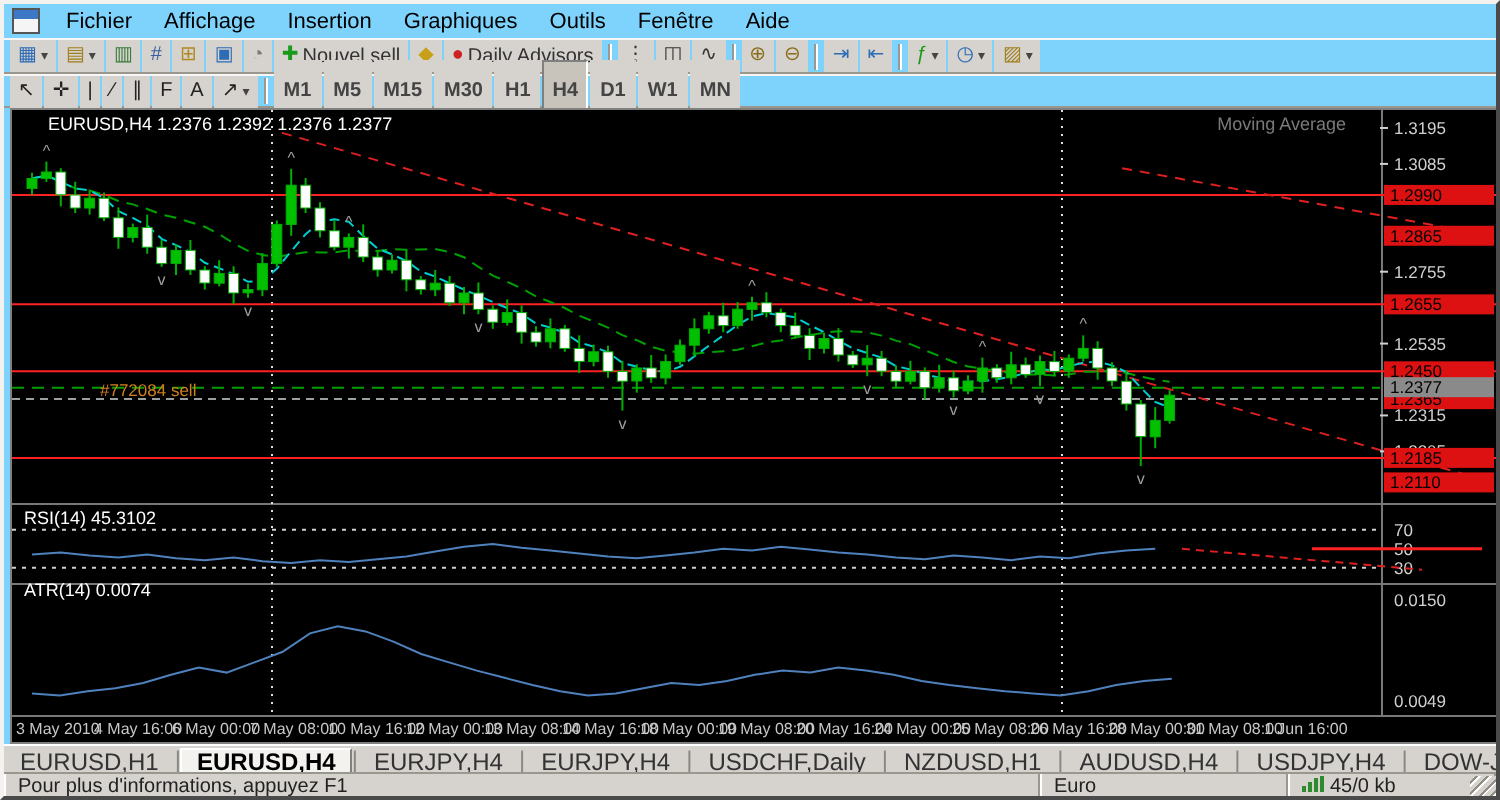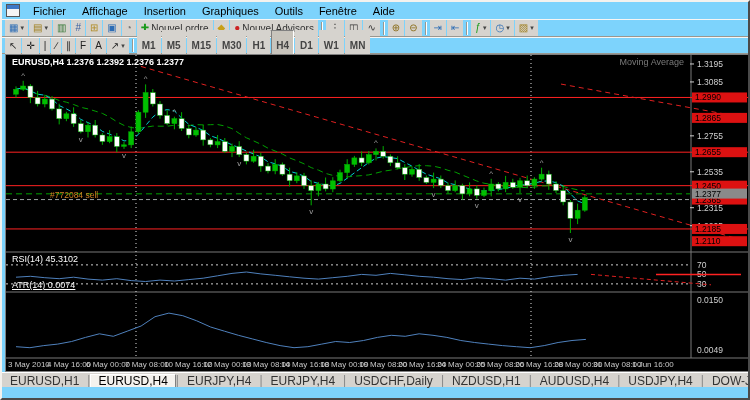--- a/index.html
+++ b/index.html
@@ -16,21 +16,21 @@
   .btn .dd{font-size:7px;color:#444;}
   .sep{width:1px;height:13px;background:#9a978f;border-right:1px solid #fff;margin:0 2px;}
   .tf{padding:8px 4px;font-weight:bold;color:#444;}
   .tf.active{border-color:#808080 #fff #fff #808080;background:#c8c4bc;}
   #chart{position:absolute;left:3px;top:52px;width:744px;height:318px;background:#000;border:1px solid #808080;box-sizing:border-box;}
   #csvg{position:absolute;left:0;top:0;}
   .ovl{position:absolute;font-size:9px;color:#fff;pointer-events:none;white-space:nowrap;}
   svg text{font-family:"Liberation Sans",sans-serif;}
   #tabs{position:absolute;left:0;top:370px;width:100%;height:14px;background:#d6d3ce;display:flex;align-items:flex-end;font-size:12px;border-top:1px solid #fff;}
   .tab{padding:0 7px;height:12px;line-height:12px;color:#333;border:1px solid #d6d3ce;border-bottom:none;white-space:nowrap;}
-  .tab.active{background:#f4f2ee;border-color:#fff #808080 #f4f2ee #fff;font-weight:normal;color:#000;}
+  .tab.active{background:#f4f2ee;border-color:#fff #808080 #f4f2ee #fff;font-weight:bold;color:#000;}
   .tabsep{color:#888;}
   #status{position:absolute;left:0;top:384px;width:100%;height:14px;background:#d6d3ce;display:flex;font-size:10px;color:#222;border-top:1px solid #9a978f;}
   .scell{border-right:1px solid #9a978f;border-left:1px solid #fff;padding:0 6px;line-height:13px;white-space:nowrap;}
   .sfill{flex:1;}
   .bars{display:inline-flex;align-items:flex-end;gap:1px;height:8px;margin-right:3px;}
   .bars i{display:block;width:2px;background:#2e8b2e;}
   #grip{position:absolute;right:0;bottom:0;width:13px;height:13px;background:repeating-linear-gradient(135deg,#d6d3ce 0 2px,#918e86 2px 3px,#fff 3px 4px);}
 </style>
 </head>
 <body>
@@ -65,28 +65,28 @@
         <span class="g" style="color: rgb(176, 138, 32);">⊞</span>
       </span>
       <span class="btn">
         <span class="g" style="color: rgb(45, 109, 181);">▣</span>
       </span>
       <span class="btn">
         <span class="g" style="color: rgb(119, 119, 119);">◔</span>
       </span>
       <span class="btn">
         <span class="g" style="color: rgb(26, 154, 26);">✚</span>
-        <span class="lb">Nouvel ordre</span>
+        <span class="lb">Nouvel sell</span>
       </span>
       <span class="btn">
         <span class="g" style="color: rgb(200, 160, 24);">◆</span>
       </span>
       <span class="btn">
         <span class="g" style="color: rgb(204, 34, 34);">●</span>
-        <span class="lb">Nouvel Advisors</span>
+        <span class="lb">Daily Advisors</span>
       </span>
       <span class="sep"></span>
       <span class="btn">
         <span class="g" style="color: rgb(51, 51, 51);">⋮</span>
       </span>
       <span class="btn">
         <span class="g" style="color: rgb(51, 51, 51);">◫</span>
       </span>
       <span class="btn">
         <span class="g" style="color: rgb(51, 51, 51);">∿</span>
@@ -401,25 +401,25 @@
         <text x="314" y="312" fill="#c8c8c8" font-size="8">18 May 00:00</text>
         <text x="353" y="312" fill="#c8c8c8" font-size="8">19 May 08:00</text>
         <text x="392" y="312" fill="#c8c8c8" font-size="8">20 May 16:00</text>
         <text x="431" y="312" fill="#c8c8c8" font-size="8">24 May 00:00</text>
         <text x="470" y="312" fill="#c8c8c8" font-size="8">25 May 08:00</text>
         <text x="509" y="312" fill="#c8c8c8" font-size="8">26 May 16:00</text>
         <text x="548" y="312" fill="#c8c8c8" font-size="8">28 May 00:00</text>
         <text x="587" y="312" fill="#c8c8c8" font-size="8">31 May 08:00</text>
         <text x="626" y="312" fill="#c8c8c8" font-size="8">1 Jun 16:00</text>
       </svg>
-    <div class="ovl" style="left:6px;top:2px;font-weight:bold;">EURUSD,H4  1.2376 1.2392 1.2376 1.2377</div>
-    <div class="ovl" style="right:64px;top:2px;color:#7a7a7a;">Moving Average</div>
+    <div class="ovl" style="left:18px;top:2px;">EURUSD,H4  1.2376 1.2392 1.2376 1.2377</div>
+    <div class="ovl" style="right:75px;top:2px;color:#7a7a7a;">Moving Average</div>
     <div class="ovl" style="left:44px;top:135px;color:#d08020;font-size:8.5px;">#772084 sell</div>
     <div class="ovl" style="left:6px;top:199px;">RSI(14) 45.3102</div>
-    <div class="ovl" style="left:6px;top:225px;text-decoration:underline;">ATR(14) 0.0074</div>
+    <div class="ovl" style="left:6px;top:235px;">ATR(14) 0.0074</div>
   </div>
 
   <div id="tabs">
       <span class="tab">EURUSD,H1</span>
       <span class="tabsep">|</span>
       <span class="tab active">EURUSD,H4</span>
       <span class="tabsep">|</span>
       <span class="tab">EURJPY,H4</span>
       <span class="tabsep">|</span>
       <span class="tab">EURJPY,H4</span>
@@ -430,13 +430,26 @@
       <span class="tabsep">|</span>
       <span class="tab">AUDUSD,H4</span>
       <span class="tabsep">|</span>
       <span class="tab">USDJPY,H4</span>
       <span class="tabsep">|</span>
       <span class="tab">DOW-JUN10,H4</span>
       <span class="tabsep">|</span>
       <span class="tab">GOLD,H1</span>
     </div>
 
+  <div id="status">
+    <div class="scell sfill">Pour plus d'informations, appuyez F1</div>
+    <div class="scell" style="width:110px;">Euro</div>
+    <div class="scell" style="width:80px;padding-right:16px;">
+      <span class="bars">
+          <i style="height:3px"></i>
+          <i style="height:5px"></i>
+          <i style="height:7px"></i>
+          <i style="height:8px"></i>
+        </span><span>45/0 kb</span>
+    </div>
+    <div id="grip"></div>
+  </div>
 </div>
 
 </body></html>

